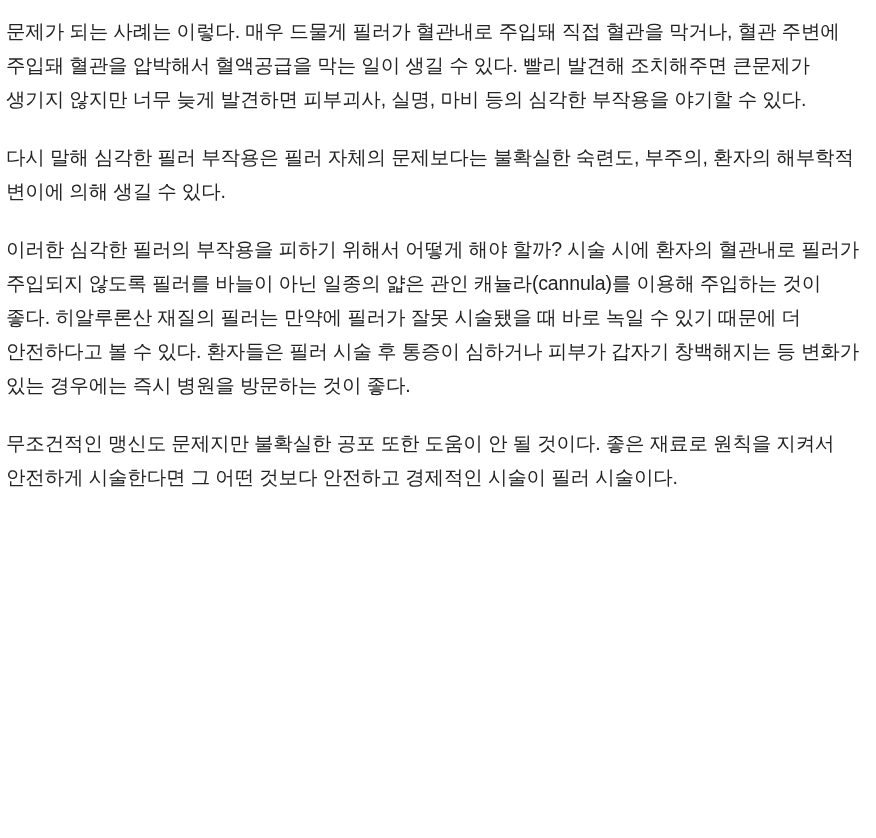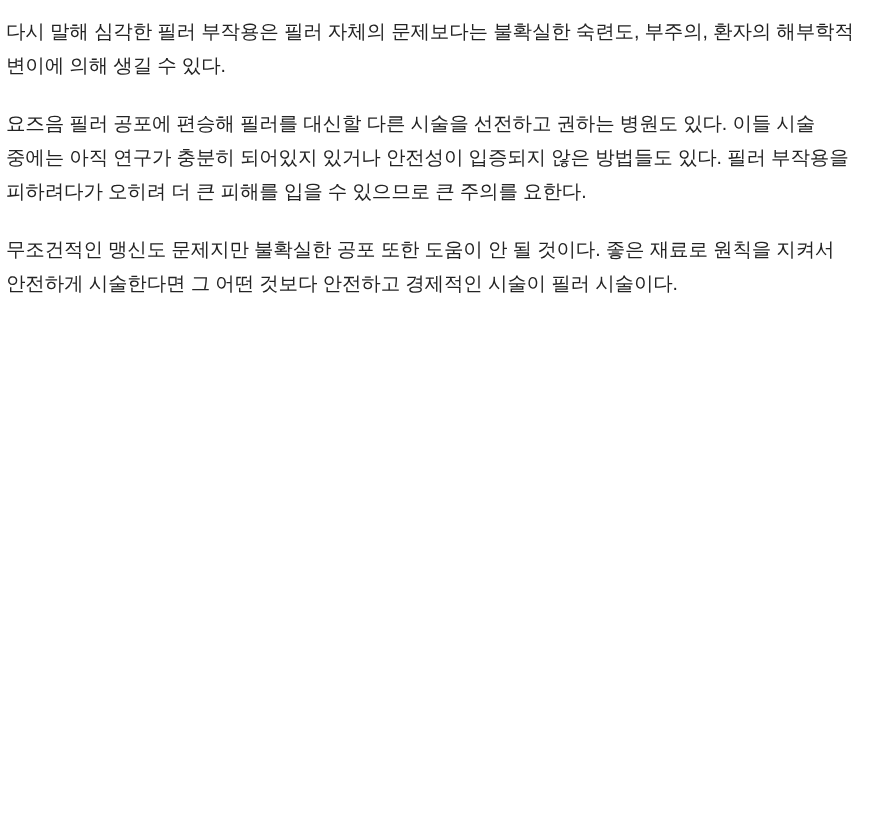--- a/index.html
+++ b/index.html
@@ -29,16 +29,17 @@
     overflow-wrap: break-word;
   }
   .para:last-child {
     margin-bottom: 0;
   }
 </style>
 </head>
 <body>
 
 <div class="article">
+  <p class="para">문제가 되는 사례는 이렇다. 매우 드물게 필러가 혈관내로 주입돼 직접 혈관을 막거나, 혈관 주변에 주입돼 혈관을 압박해서 혈액공급을 막는 일이 생길 수 있다. 빨리 발견해 조치해주면 큰문제가 생기지 않지만 너무 늦게 발견하면 피부괴사, 실명, 마비 등의 심각한 부작용을 야기할 수 있다.</p>
   <p class="para">다시 말해 심각한 필러 부작용은 필러 자체의 문제보다는 불확실한 숙련도, 부주의, 환자의 해부학적 변이에 의해 생길 수 있다.</p>
-  <p class="para">요즈음 필러 공포에 편승해 필러를 대신할 다른 시술을 선전하고 권하는 병원도 있다. 이들 시술 중에는 아직 연구가 충분히 되어있지 있거나 안전성이 입증되지 않은 방법들도 있다. 필러 부작용을 피하려다가 오히려 더 큰 피해를 입을 수 있으므로 큰 주의를 요한다.</p>
+  <p class="para">이러한 심각한 필러의 부작용을 피하기 위해서 어떻게 해야 할까? 시술 시에 환자의 혈관내로 필러가 주입되지 않도록 필러를 바늘이 아닌 일종의 얇은 관인 캐뉼라(cannula)를 이용해 주입하는 것이 좋다. 히알루론산 재질의 필러는 만약에 필러가 잘못 시술됐을 때 바로 녹일 수 있기 때문에 더 안전하다고 볼 수 있다. 환자들은 필러 시술 후 통증이 심하거나 피부가 갑자기 창백해지는 등 변화가 있는 경우에는 즉시 병원을 방문하는 것이 좋다.</p>
   <p class="para">무조건적인 맹신도 문제지만 불확실한 공포 또한 도움이 안 될 것이다. 좋은 재료로 원칙을 지켜서 안전하게 시술한다면 그 어떤 것보다 안전하고 경제적인 시술이 필러 시술이다.</p>
 </div>
 
 </body></html>

